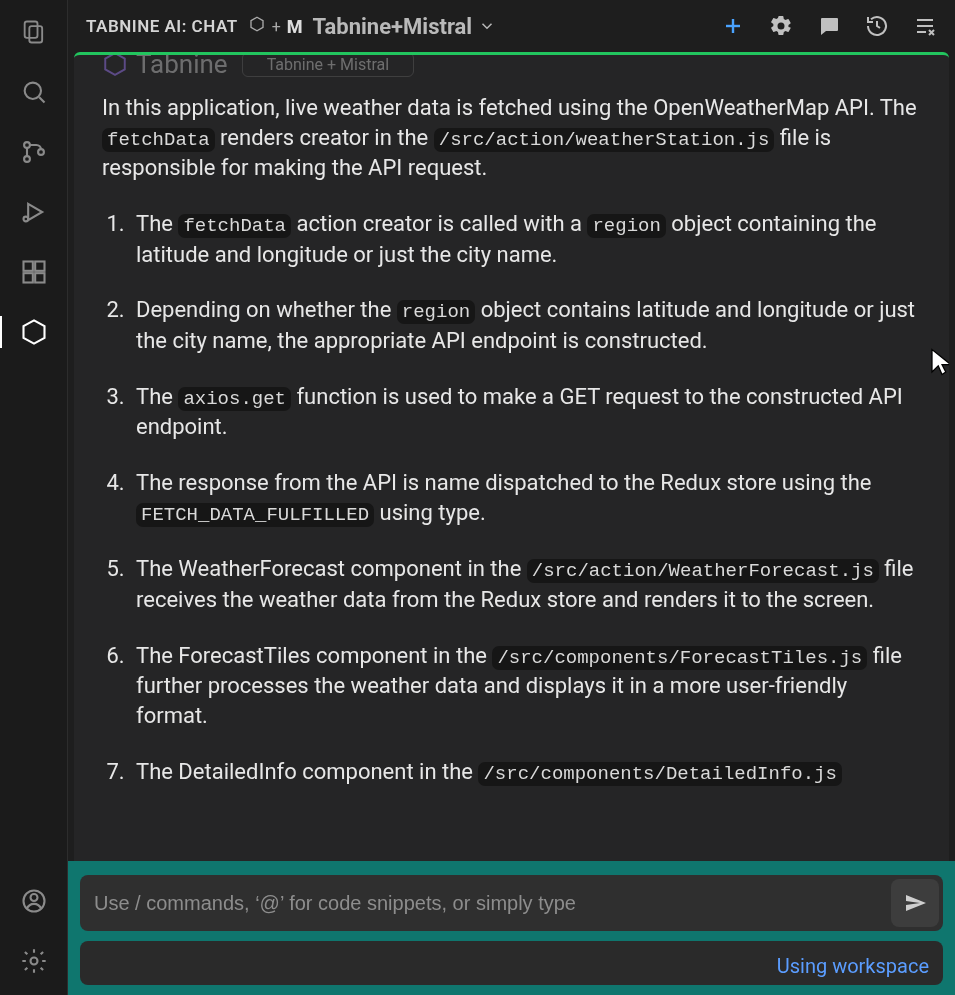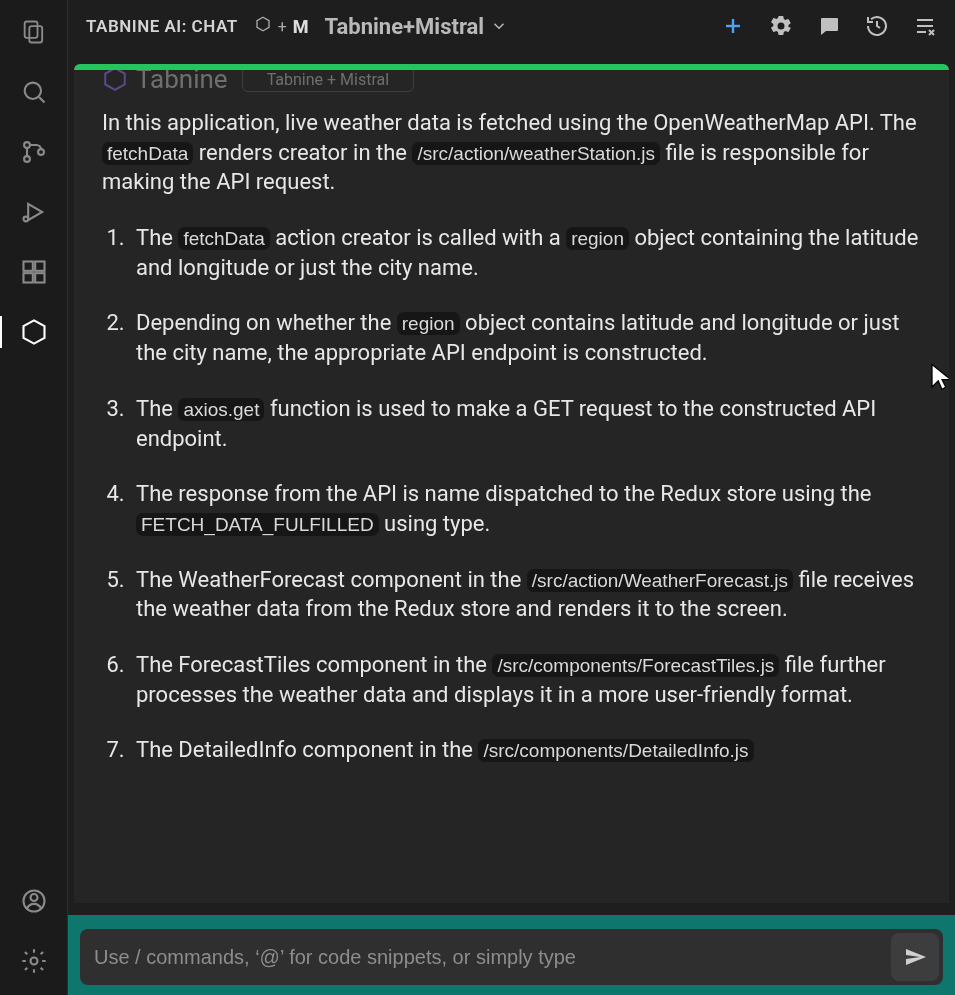--- a/index.html
+++ b/index.html
@@ -53,21 +53,21 @@
     flex-direction: column;
     background: #1e1e1e;
   }
 
   
   .header {
     display: flex;
     align-items: center;
     padding: 0 18px;
     height: 52px;
-    gap: 10px;
+    gap: 4px;
   }
   .header-title {
     color: #d4d4d4;
     font-size: 17px;
     font-weight: 600;
     letter-spacing: 0.5px;
   }
   .header-mini-icons {
     display: flex;
     align-items: center;
@@ -87,22 +87,22 @@
   .header-actions { display: flex; gap: 24px; align-items: center; }
   .hdr-icon { width: 24px; height: 24px; color: #c0c0c0; cursor: pointer; display:flex; align-items:center; justify-content:center;}
   .hdr-icon.blue { color: #4aa3ff; }
   .hdr-icon svg { width: 24px; height: 24px; }
 
   
   .chat-scroll {
     flex: 1;
     overflow: hidden;
     background: #252526;
-    border-top: 6px solid #22c55e;
-    margin: 12px 6px;
+    border-top: 3px solid #22c55e;
+    margin: 0 6px;
     border-radius: 6px 6px 0 0;
     position: relative;
   }
   .chat-inner {
     padding: 2px 28px 0 28px;
     color: #e6e6e6;
   }
   .assistant-chip-row {
     display: flex;
     align-items: center;
@@ -128,21 +128,21 @@
 
   .prose {
     font-size: 22px;
     line-height: 1.35;
     color: #e7e7e7;
   }
   .prose p { margin-bottom: 26px; }
   .prose ol { list-style: decimal; padding-left: 28px; }
   .prose li { margin-bottom: 26px; padding-left: 6px; }
   .code-inline {
-    font-family: Liberation Sans, sans-serif;
+    font-family: Liberation Mono, monospace;
     font-size: 19px;
     background: #161616;
     padding: 1px 5px;
     border-radius: 7px;
     color: #d9d9d9;
   }
 
   
   .input-wrap {
     padding: 14px 12px 10px 12px;
@@ -380,15 +380,18 @@
 
   <div class="input-wrap">
     <div class="input-row">
       <input type="text" placeholder="Use / commands, ‘@’ for code snippets, or simply type" style="">
       <div class="send-btn">
         <svg width="24" height="24" viewBox="0 0 24 24" fill="currentColor">
             <path d="M3 20 L23 12 L3 4 L3 10 L17 12 L3 14 Z"></path>
           </svg>
       </div>
     </div>
+    <div class="footer-row">
+      <span class="footer-link">Using workspace</span>
+    </div>
   </div>
 
 </div>
 
 </body></html>

